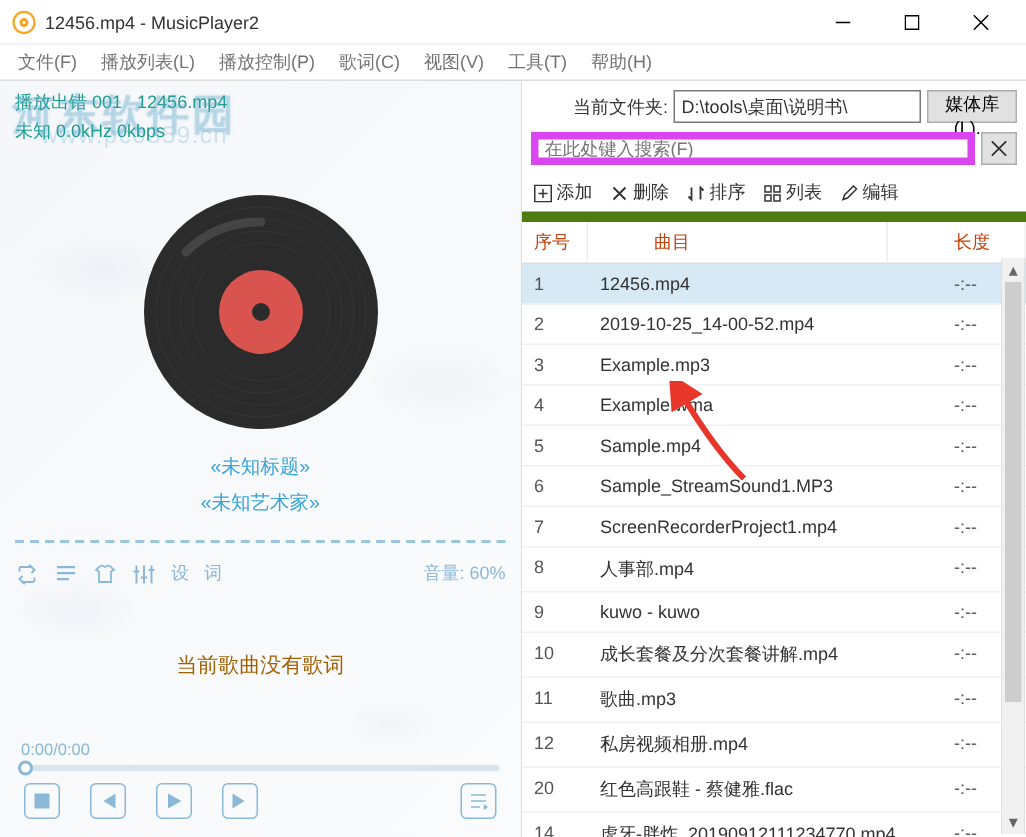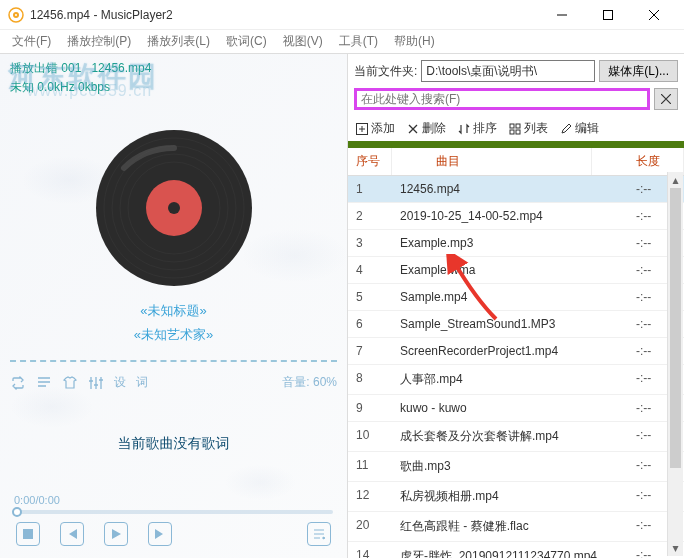--- a/index.html
+++ b/index.html
@@ -28,35 +28,35 @@
 .vinyl-wrap { flex: 0 0 auto; display: flex; justify-content: center; margin-top: 30px; }
 .vinyl { width: 160px; height: 160px; }
 .track-title { text-align: center; color: #3aa3d8; margin-top: 14px; font-size: 13px; }
 .track-artist { text-align: center; color: #3aa3d8; margin-top: 6px; font-size: 13px; }
 .dashed-sep { border: none; border-top: 2px dashed #9ac6db; margin: 16px 0 8px; }
 .control-row { display: flex; align-items: center; gap: 10px; padding: 4px 0; color: #8bb8d6; }
 .control-row .spacer { flex: 1; }
 .ctrl-icon { width: 16px; height: 16px; color: #8bb8d6; }
 .ctrl-text { color: #8bb8d6; font-size: 12px; }
 .volume-label { color: #8bb8d6; }
-.lyrics-area { flex: 1; display: flex; align-items: center; justify-content: center; color: #0c4a6e; font-size: 14px; text-align: center; }
+.lyrics-area { flex: 1; display: flex; align-items: center; justify-content: center; color: #a16207; font-size: 14px; text-align: center; }
 .time-row { display: flex; color: #8bb8d6; font-size: 11px; padding: 2px 4px; }
 .progress-track { height: 4px; background: rgba(140,180,210,0.3); border-radius: 2px; margin: 2px 4px 8px; position: relative; }
 .progress-dot { position: absolute; left: 0; top: 50%; transform: translate(-2px,-50%); width: 10px; height: 10px; border-radius: 50%; border: 2px solid #8bb8d6; background: #fff; }
 .transport { display: flex; align-items: center; gap: 20px; padding: 0 6px 6px; color: #8bb8d6; }
 .transport .spacer { flex: 1; }
 .tbtn { width: 24px; height: 24px; display: flex; align-items: center; justify-content: center; border: 1.5px solid #8bb8d6; border-radius: 4px; color: #8bb8d6; }
 .tbtn svg { width: 12px; height: 12px; }
 .right { flex: 1; border-left: 1px solid #ddd; display: flex; flex-direction: column; background: #fff; }
-.path-row { display: flex; align-items: center; padding: 6px 6px; gap: 4px; }
+.path-row { display: flex; align-items: center; padding: 6px 6px; gap: 4px; margin-left: 28px; }
 .path-label { white-space: nowrap; color: #333; }
 .path-input { flex: 1; height: 22px; border: 1px solid #7a7a7a; padding: 0 4px; font-size: 12px; background: #fff; color: #333; }
 .media-btn { height: 22px; padding: 0 8px; background: #e1e1e1; border: 1px solid #adadad; font-size: 12px; }
 .search-row { display: flex; padding: 0 6px 6px; gap: 4px; }
-.search-input { flex: 1; height: 22px; border: 3px solid #d946ef; padding: 0 4px; font-size: 12px; color: #666; }
+.search-input { flex: 1; height: 22px; border: 5px solid #d946ef; padding: 0 4px; font-size: 12px; color: #666; }
 .clear-btn { width: 24px; height: 22px; background: #e1e1e1; border: 1px solid #adadad; display: flex; align-items: center; justify-content: center; }
 .toolbar { display: flex; align-items: center; gap: 12px; padding: 4px 8px; border-bottom: 7px solid #4d7c0f; color: #333; }
 .toolbar-item { display: flex; align-items: center; gap: 3px; }
 .toolbar-item svg { width: 12px; height: 12px; }
 .table { flex: 1; overflow-y: auto; }
 .table-header { display: flex; border-bottom: 1px solid #ddd; background: #fff; color: #c2410c; font-size: 12px; gap: 36px; }
 .th { padding: 5px 8px; border-right: 1px solid #eee; }
 .th-num { width: 44px; }
 .th-track { flex: 1; }
 .th-len { width: 56px; }
@@ -95,22 +95,22 @@
     <div class="titlebar-btn">
         <svg viewBox="0 0 10 10">
           <path d="M0 0l10 10M10 0L0 10" stroke="#000" stroke-width="1"></path>
         </svg>
       </div>
   </div>
 </div>
 
 <div class="menubar" id="menubar">
     <div class="menubar-item">文件(F)</div>
+    <div class="menubar-item">播放列表(L)</div>
     <div class="menubar-item">播放控制(P)</div>
-    <div class="menubar-item">播放列表(L)</div>
     <div class="menubar-item">歌词(C)</div>
     <div class="menubar-item">视图(V)</div>
     <div class="menubar-item">工具(T)</div>
     <div class="menubar-item">帮助(H)</div>
   </div>
 
 <div class="main">
   <div class="left">
     <div class="left-bg"></div>
     <div class="watermark">河东软件园</div>

